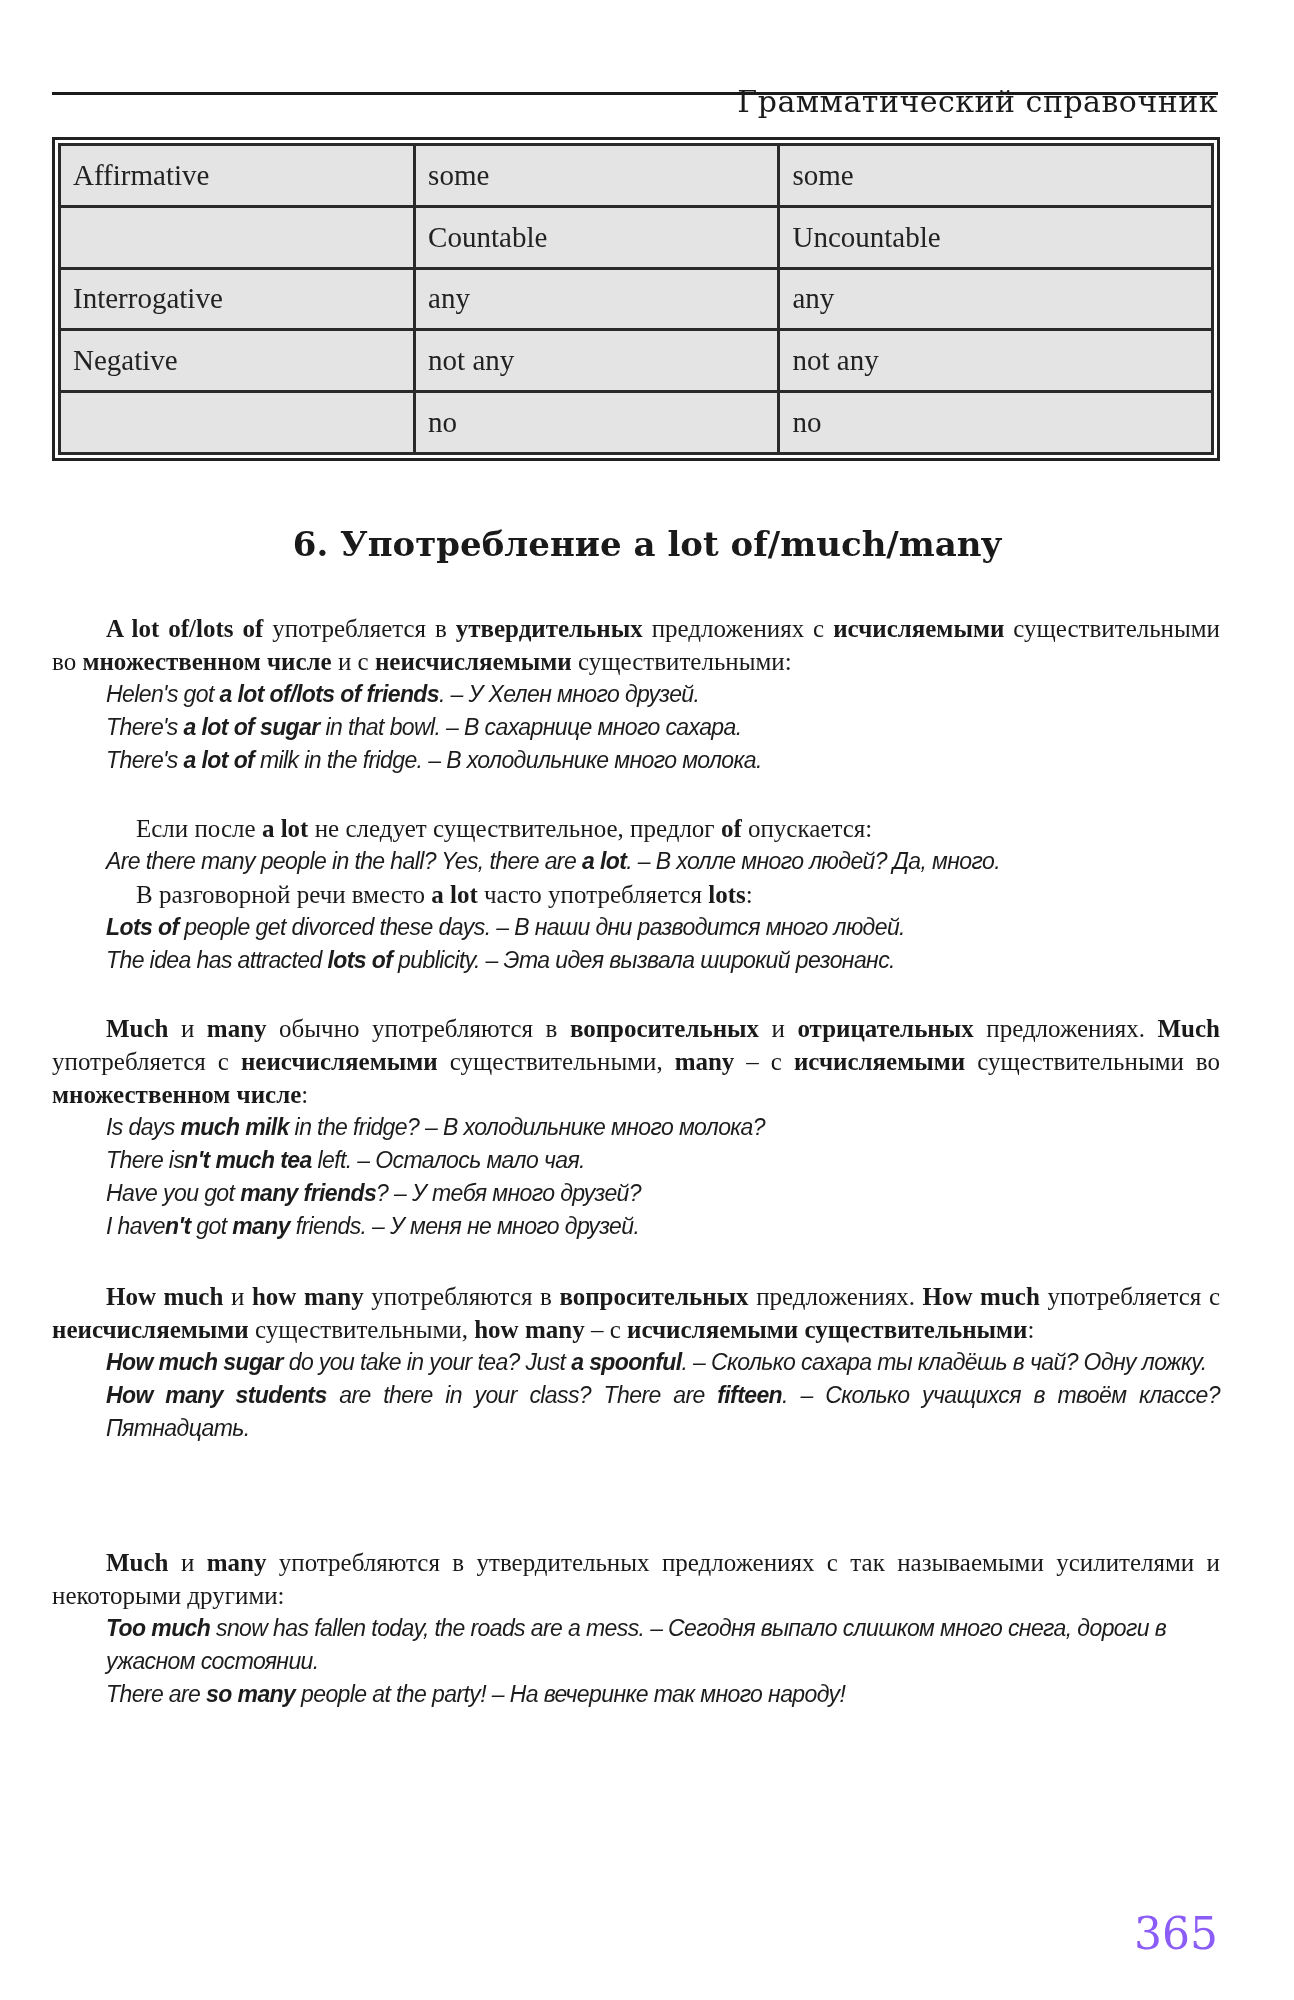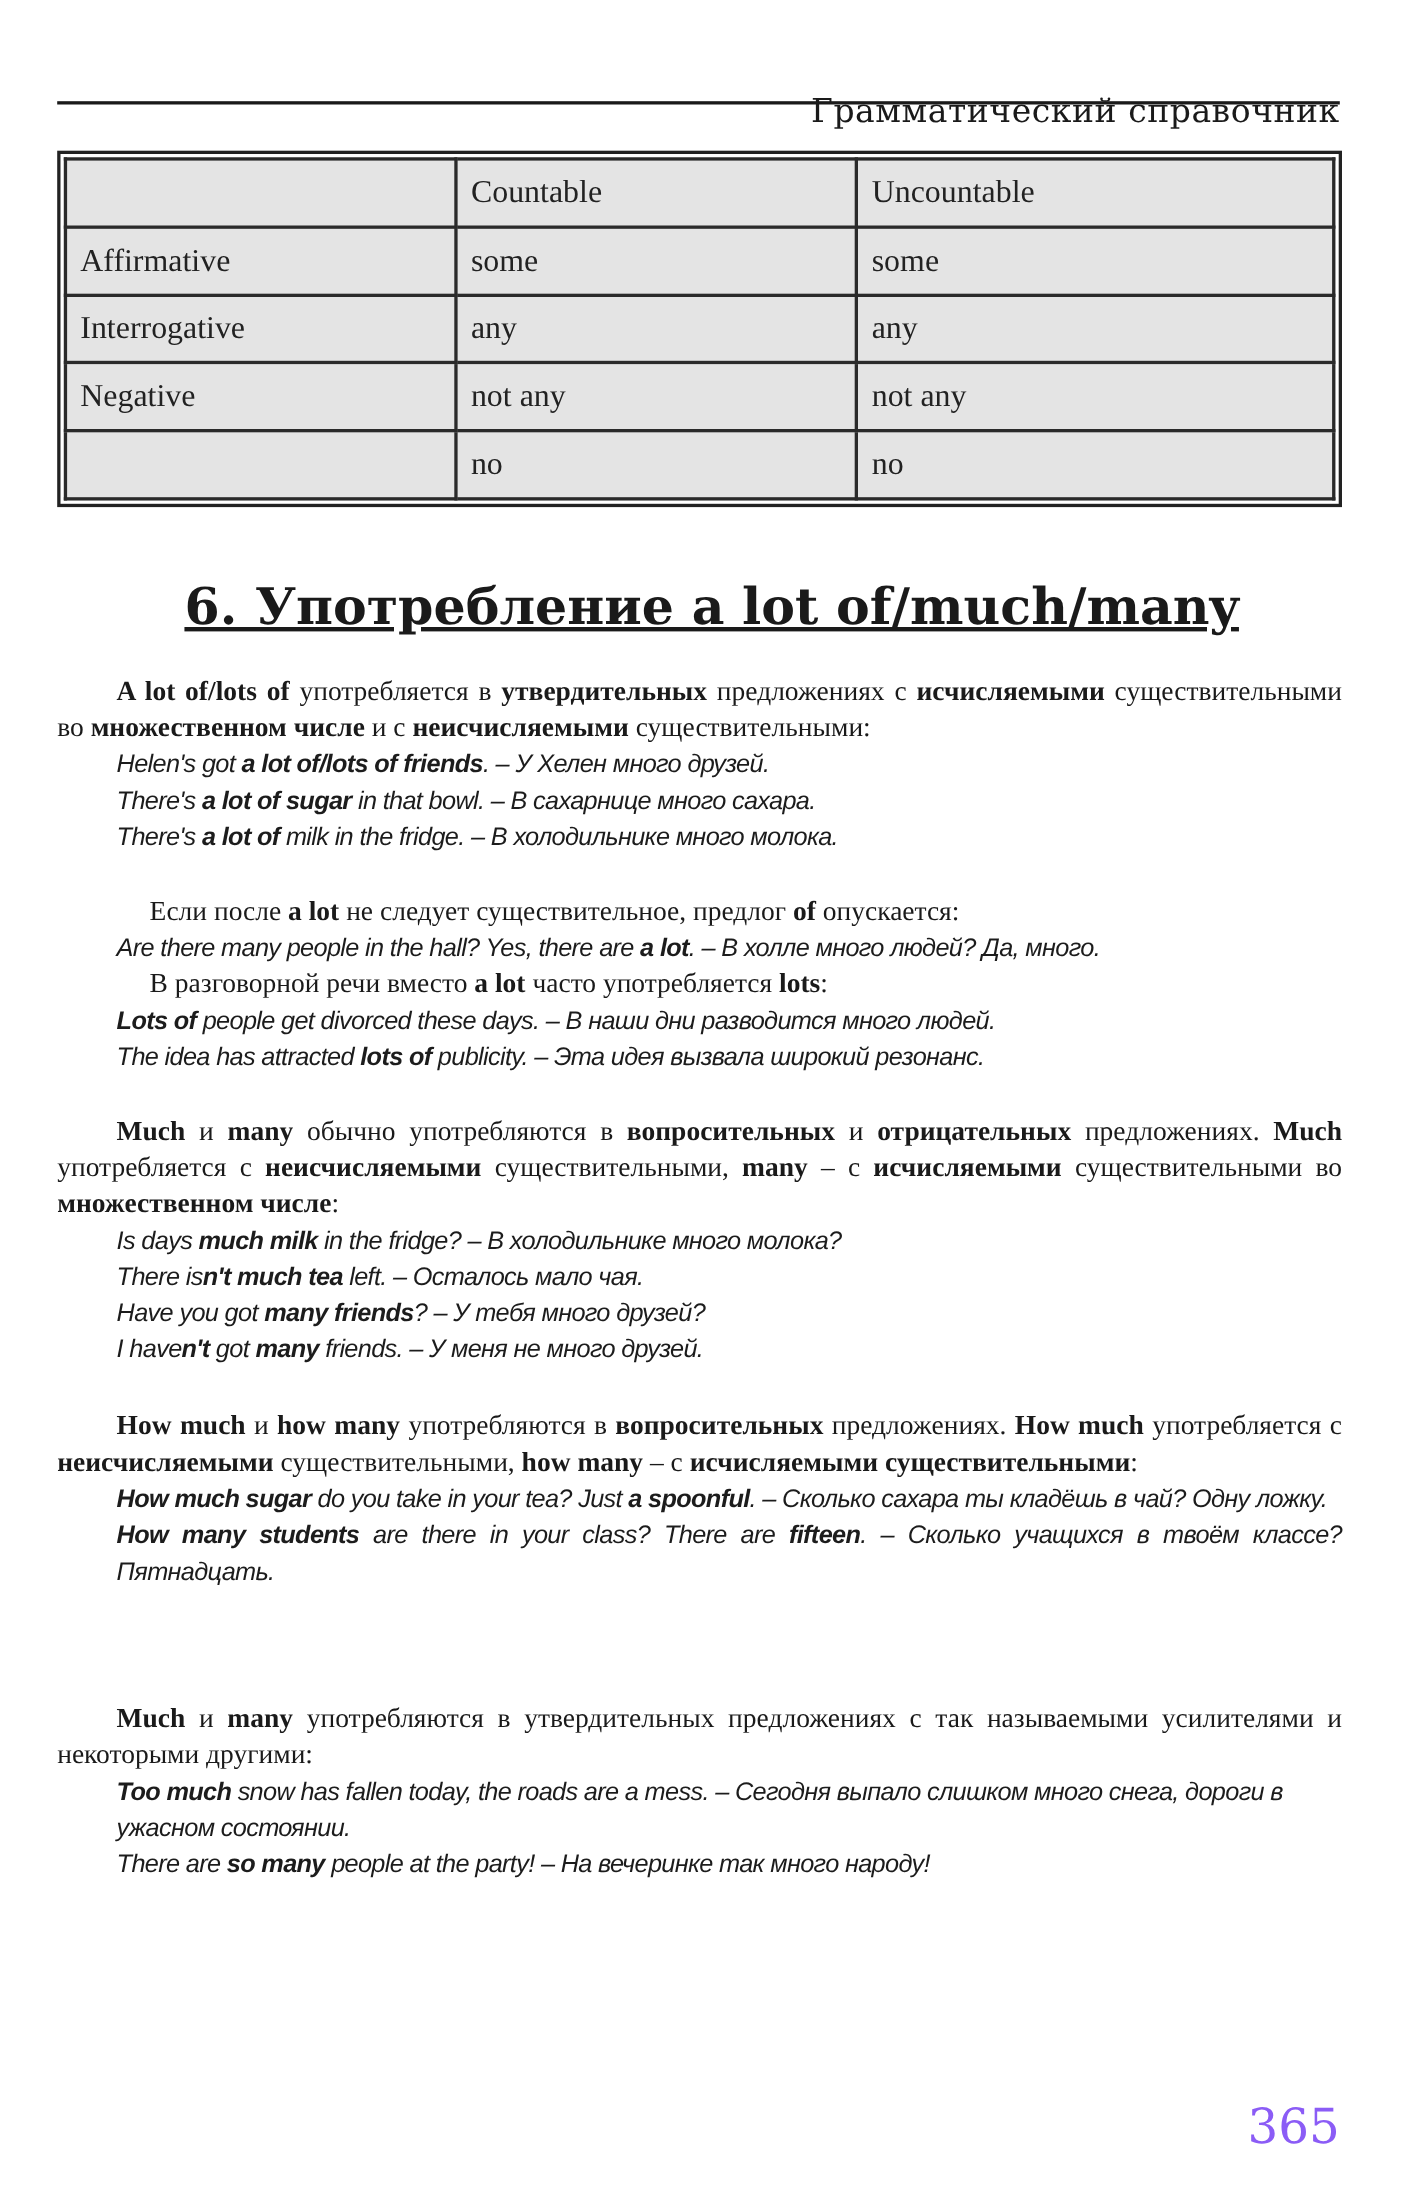--- a/index.html
+++ b/index.html
@@ -20,21 +20,21 @@
     font-family:"Liberation Serif", serif; font-size:29px; color:#222;
   }
   table.grammar td {
     border:3px solid #2a2a2a; padding:0 0 0 12px; vertical-align:middle; height:20%;
   }
   table.grammar td.c0 { width:30.8%; }
   table.grammar td.c1 { width:31.6%; }
 
   .section-title {
     position:absolute; left:0; right:0; top:524px; text-align:center;
-    font-family:"DejaVu Serif", serif; font-weight:bold; font-size:46px; color:#1a1a1a;text-decoration:underline;
+    font-family:"DejaVu Serif", serif; font-weight:bold; font-size:34px; color:#1a1a1a;
   }
 
   .content { position:absolute; left:52px; width:1168px; }
   .para {
     font-family:"Liberation Serif", serif; font-size:25px; line-height:33px;
     text-align:justify; text-indent:54px; margin:0;
   }
   .para b { font-weight:bold; }
   .ex {
     font-family:Liberation Sans, sans-serif; font-size:23px; line-height:33px;
@@ -50,28 +50,28 @@
 </head>
 <body>
 
 <div class="running-head">Грамматический справочник</div>
 <div class="head-rule"></div>
 
 <div class="table-wrap">
   <table class="grammar">
     <tbody>
         <tr>
+      <td class="c0">Affirmative</td>
+      <td class="c1">some</td>
+      <td>some</td>
+    </tr>
+    <tr>
       <td class="c0"></td>
       <td class="c1">Countable</td>
       <td>Uncountable</td>
-    </tr>
-    <tr>
-      <td class="c0">Affirmative</td>
-      <td class="c1">some</td>
-      <td>some</td>
     </tr>
     <tr>
       <td class="c0">Interrogative</td>
       <td class="c1">any</td>
       <td>any</td>
     </tr>
     <tr>
       <td class="c0">Negative</td>
       <td class="c1">not any</td>
       <td>not any</td>

